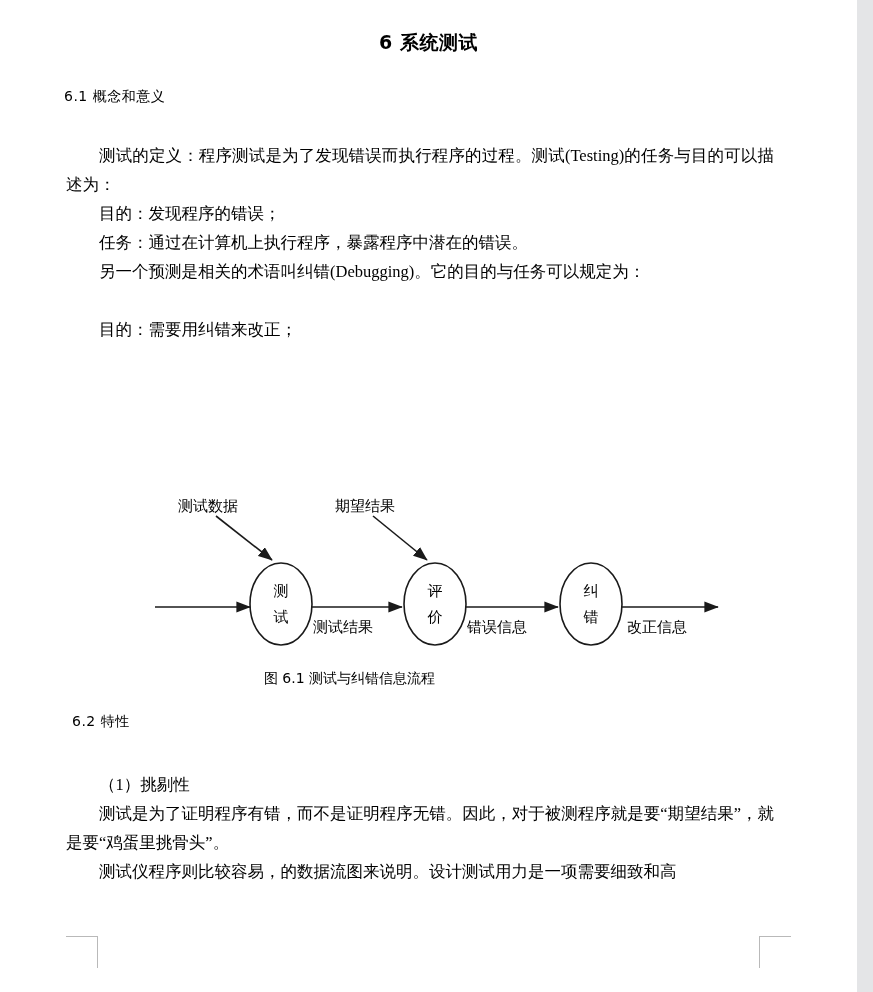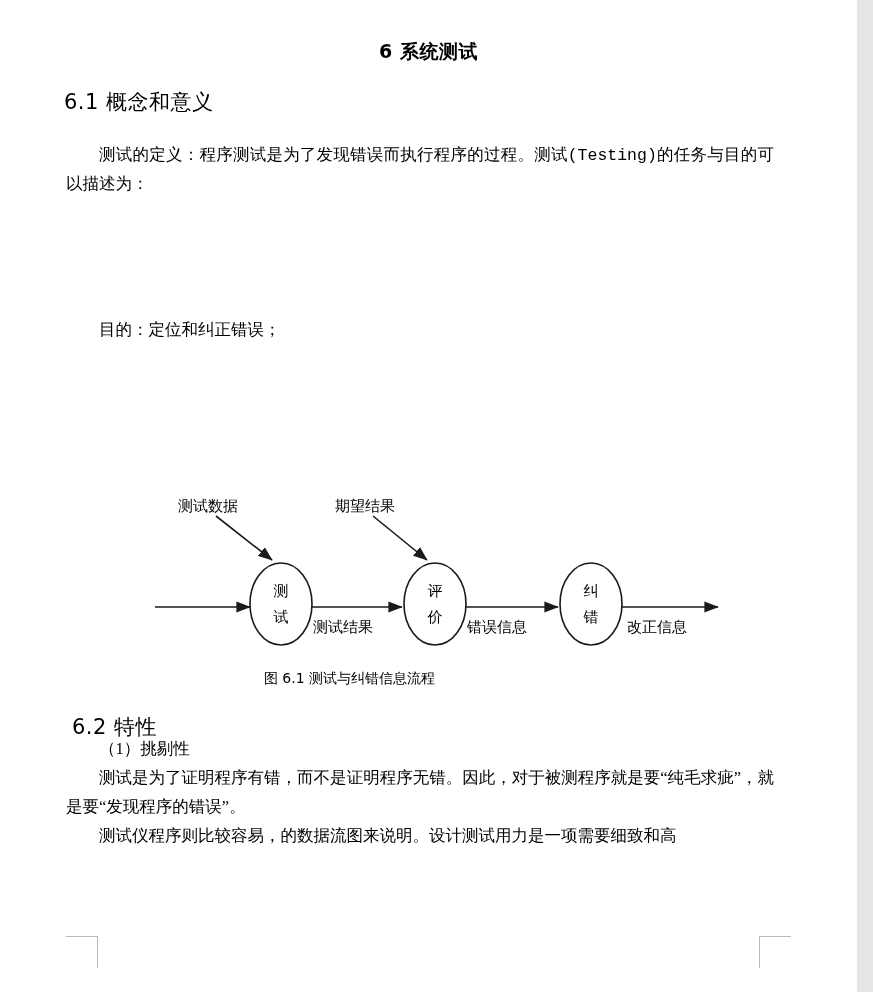--- a/index.html
+++ b/index.html
@@ -32,26 +32,26 @@
     height: 992px;
     background: #ffffff;
     box-sizing: border-box;
   }
   .doc-title {
     text-align: center;
     font-family: "DejaVu Sans", "Liberation Sans", sans-serif;
     font-size: 19px;
     font-weight: bold;
     letter-spacing: 0.5px;
-    margin: 17px;
+    margin: 8px;
     padding-top: 22px;
   }
   .section-heading {
     font-family: "DejaVu Sans", "Liberation Sans", sans-serif;
-    font-size: 21px;
+    font-size: 14px;
     font-weight: normal;
     margin: 0;
     padding: 0;
     letter-spacing: 0.5px;
   }
   .heading-61 {
     position: absolute;
     left: 64px;
     top: 88px;
   }
@@ -62,23 +62,23 @@
   }
   .body-block {
     position: absolute;
     left: 66px;
     width: 708px;
     font-size: 16.5px;
     line-height: 29px;
     text-align: justify;
     text-justify: inter-ideograph;
   }
-  .block-a { top: 141px; font-family: Liberation Mono, monospace; }
+  .block-a { top: 141px; }
   .block-b { top: 315px; }
-  .block-c { top: 734px; }
+  .block-c { top: 770px; }
   p.para {
     margin: 0;
     padding: 0;
   }
   p.indent {
     text-indent: 2em;
   }
   .fig-caption {
     position: absolute;
     left: 0;
@@ -138,24 +138,27 @@
 <div class="page-edge-strip"></div>
 
 <div class="page">
 
   <h1 class="doc-title">6 系统测试</h1>
 
   <h2 class="section-heading heading-61">6.1 概念和意义</h2>
 
   <div class="body-block block-a">
     <p class="para indent">测试的定义：程序测试是为了发现错误而执行程序的过程。测试(Testing)的任务与目的可以描述为：</p>
+    <p class="para indent">目的：发现程序的错误；</p>
+    <p class="para indent">任务：通过在计算机上执行程序，暴露程序中潜在的错误。</p>
+    <p class="para indent">另一个预测是相关的术语叫纠错(Debugging)。它的目的与任务可以规定为：</p>
   </div>
 
   <div class="body-block block-b">
-    <p class="para indent">目的：定位和纠正错误；</p>
+    <p class="para indent">目的：需要用纠错来改正；</p>
   </div>
 
   <div class="figure-wrap">
     <svg width="857" height="190" viewBox="0 0 857 190" xmlns="http://www.w3.org/2000/svg">
       <defs>
         <marker id="arrowhead" markerWidth="9" markerHeight="7" refX="8.5" refY="3.5" orient="auto">
           <polygon points="0 0, 9 3.5, 0 7" fill="#1a1a1a"></polygon>
         </marker>
       </defs>
 
@@ -192,21 +195,21 @@
       <text class="flow-label" x="627" y="152">改正信息</text>
     </svg>
   </div>
 
   <div class="fig-caption">图 6.1 测试与纠错信息流程</div>
 
   <h2 class="section-heading heading-62">6.2 特性</h2>
 
   <div class="body-block block-c">
     <p class="para indent">（1）挑剔性</p>
-    <p class="para indent">测试是为了证明程序有错，而不是证明程序无错。因此，对于被测程序就是要“纯毛求疵”，就是要“发现程序的错误”。</p>
+    <p class="para indent">测试是为了证明程序有错，而不是证明程序无错。因此，对于被测程序就是要“期望结果”，就是要“鸡蛋里挑骨头”。</p>
     <p class="para indent">测试仪程序则比较容易，的数据流图来说明。设计测试用力是一项需要细致和高</p>
   </div>
 
   <div class="crop-mark crop-left">
     <span class="h"></span>
       <span class="v"></span>
   </div>
   <div class="crop-mark crop-right">
     <span class="h"></span>
       <span class="v"></span>

